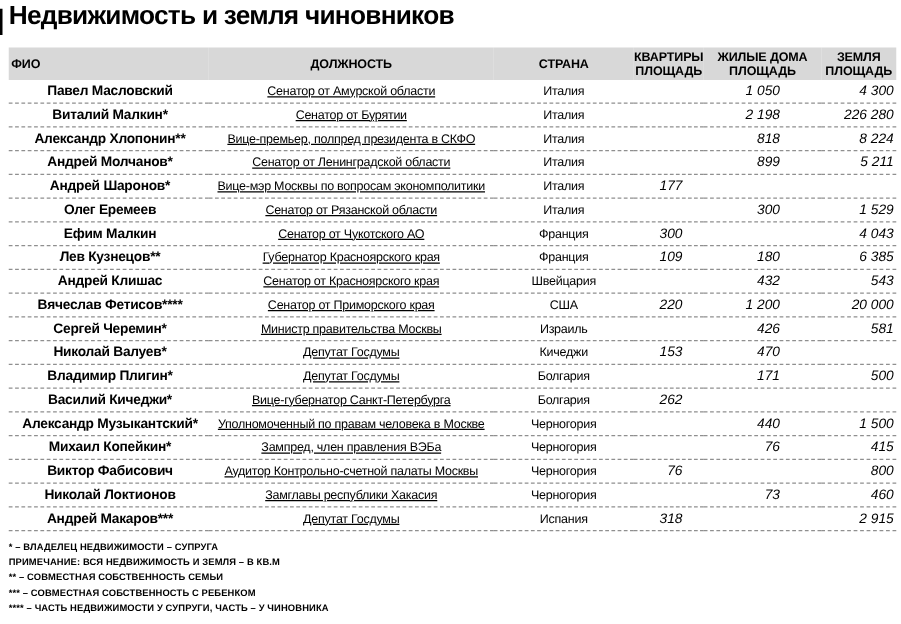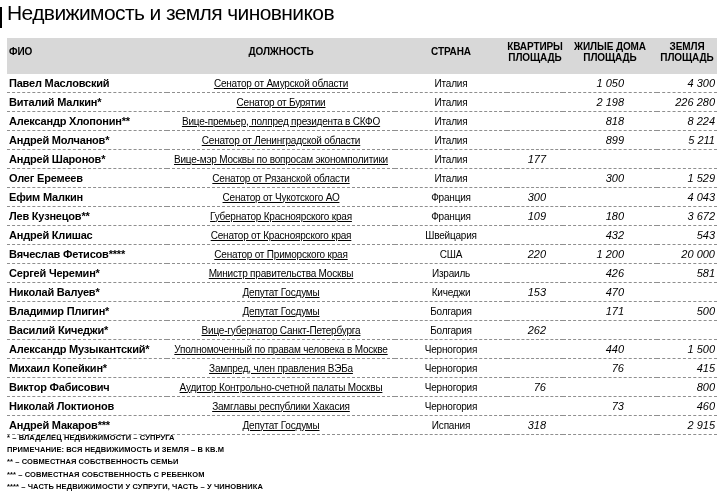--- a/index.html
+++ b/index.html
@@ -18,35 +18,35 @@
   .title-rule {
     position: absolute;
     left: 0; top: 7px;
     width: 2px; height: 21px;
     background: #000;
   }
   .page-title {
     position: absolute;
     left: 7px; top: 1px;
     font-size: 21px;
-    font-weight: normal;
+    font-weight: bold;
     letter-spacing: -0.6px;
     white-space: nowrap;
   }
   table.officials {
     position: absolute;
     left: 7px; top: 38px;
     width: 710px;
     border-collapse: collapse;
     table-layout: fixed;
   }
   thead th {
     background: #d8d8d8;
     height: 25px;
-    padding: 1px 0 10px 0;
+    padding: 1px 0 0 0;
     font-size: 10px;
     font-weight: bold;
     line-height: 11px;
     vertical-align: middle;
     white-space: nowrap;
     letter-spacing: -0.1px;
     margin-top: 26px;
   }
   thead th.h-fio { text-align: left; padding-left: 2px; }
   thead th.h-pos, thead th.h-country,
@@ -54,21 +54,21 @@
   tbody td {
     height: 18px;
     border-bottom: 1px dashed #8f8f8f;
     padding: 0;
     font-size: 10px;
     vertical-align: middle;
     white-space: nowrap;
     overflow: visible;
     letter-spacing: -0.2px;
   }
-  td.c-name  { font-size: 11px; font-weight: bold; text-align: left; padding-left: 2px; }
+  td.c-name  { font-size: 11px; font-weight: bold; text-align: center; padding-left: 2px; }
   td.c-pos   { text-align: center; text-decoration: underline; }
   td.c-country { text-align: center; }
   td.num     { font-size: 11px; text-align: right; letter-spacing: 0; font-style: italic; }
   td.c-apt   { padding-right: 17px; }
   td.c-house { padding-right: 33px; }
   td.c-land  { padding-right: 2px; }
   .notes {
     position: absolute;
     left: 7px; top: 432px;
     font-size: 7.5px;
@@ -170,21 +170,21 @@
       <td class="c-apt num">300</td>
       <td class="c-house num"></td>
       <td class="c-land num">4 043</td>
     </tr>
         <tr>
       <td class="c-name">Лев Кузнецов**</td>
       <td class="c-pos">Губернатор Красноярского края</td>
       <td class="c-country">Франция</td>
       <td class="c-apt num">109</td>
       <td class="c-house num">180</td>
-      <td class="c-land num">3 672</td>
+      <td class="c-land num">6 385</td>
     </tr>
         <tr>
       <td class="c-name">Андрей Клишас</td>
       <td class="c-pos">Сенатор от Красноярского края</td>
       <td class="c-country">Швейцария</td>
       <td class="c-apt num"></td>
       <td class="c-house num">432</td>
       <td class="c-land num">543</td>
     </tr>
         <tr>

